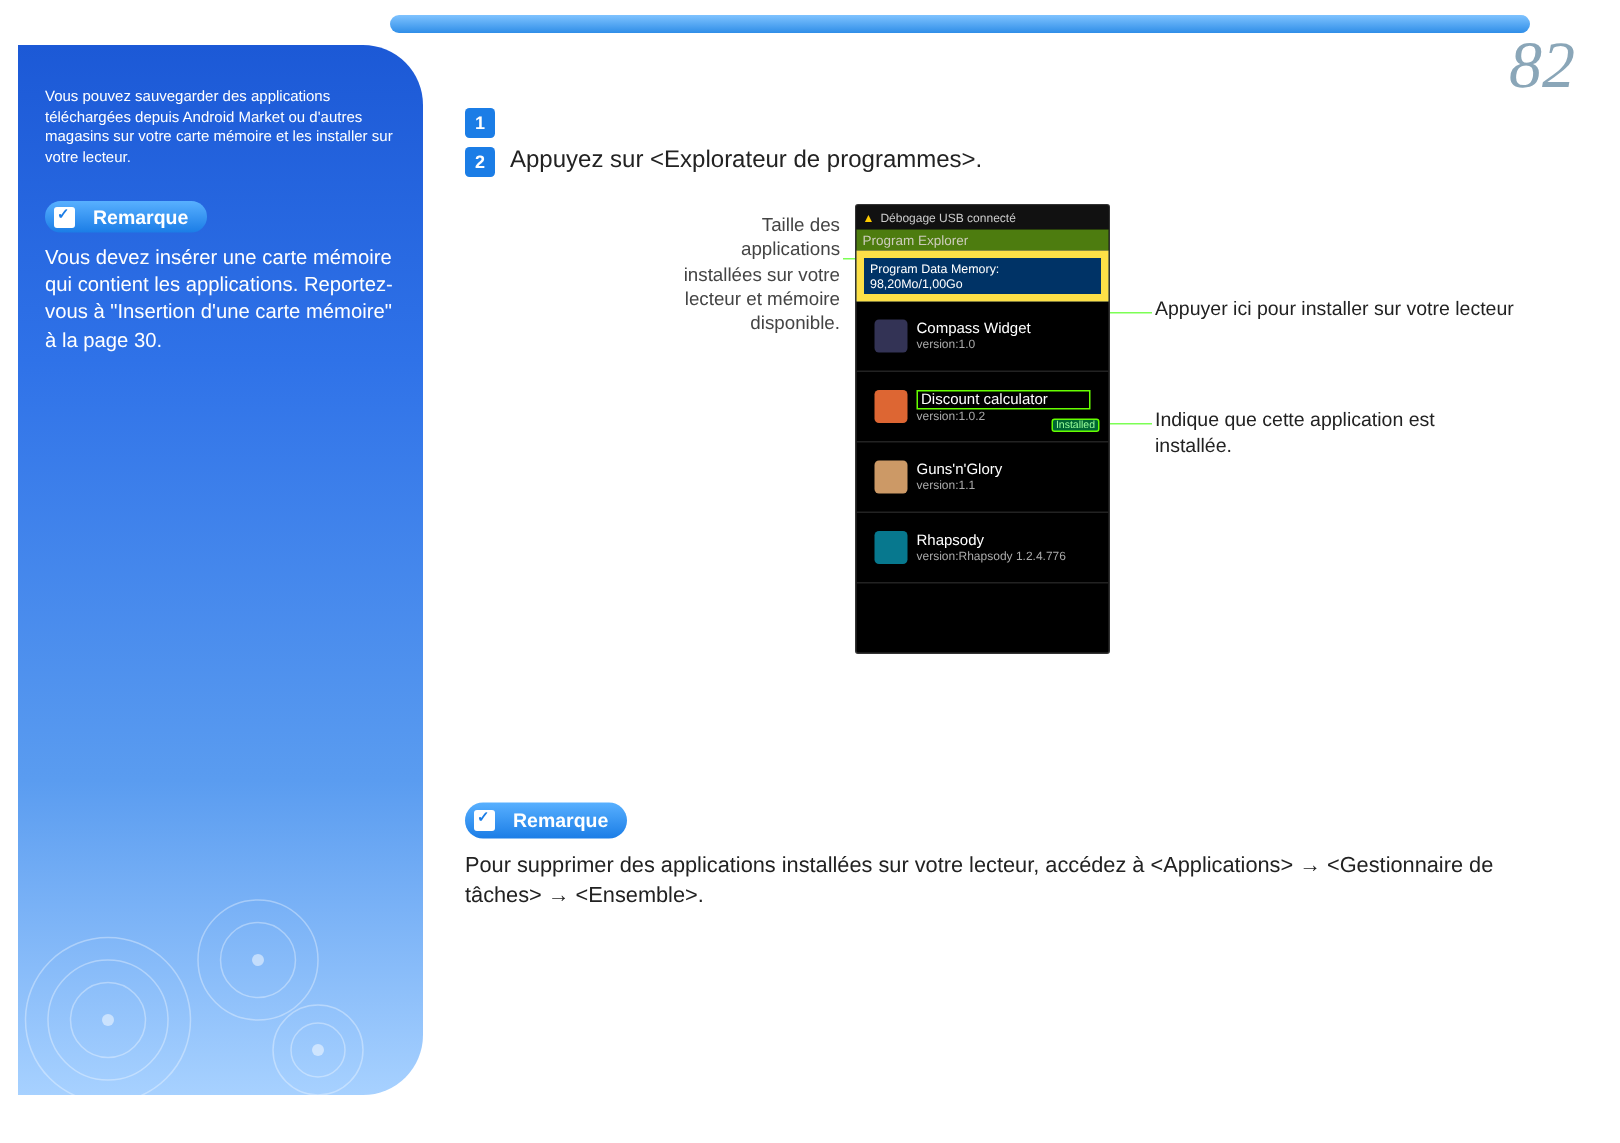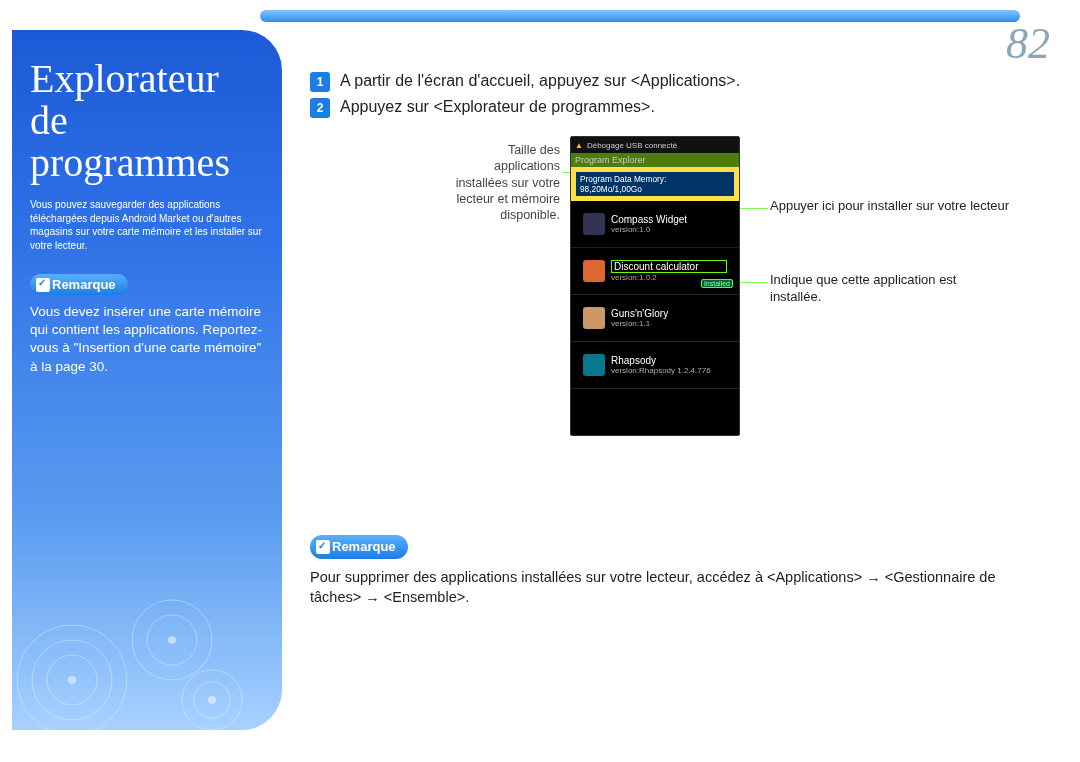--- a/index.html
+++ b/index.html
@@ -50,21 +50,21 @@
     margin-bottom: 14px;
   }
   .sidebar p.desc {
     font-size: 10px;
     line-height: 1.35;
     margin-bottom: 22px;
   }
   .remark-badge {
     display: inline-flex;
     align-items: center;
-    gap: 2px;
+    gap: 12px;
     background: linear-gradient(#58b0ff, #1b7de6);
     border-radius: 12px;
     padding: 3px 12px 3px 6px;
     font-size: 13px;
     font-weight: bold;
     color: #fff;
     margin-bottom: 8px;
   }
   .remark-badge .cube {
     width:14px;height:14px;background:#fff;border-radius:2px;position:relative;display:inline-block;
@@ -124,21 +124,20 @@
   }
   .remark-box .remark-badge { color:#fff; }
 </style>
 </head>
 <body>
 
 <div class="top-bar"></div>
 <div class="page-num">82</div>
 
 <aside class="sidebar">
-  <h1>Explorateur de programmes</h1>
   <p class="desc">Vous pouvez sauvegarder des applications téléchargées depuis Android Market ou d'autres magasins sur votre carte mémoire et les installer sur votre lecteur.</p>
   <span class="remark-badge">
     <span class="cube"></span>
     <span>Remarque</span>
   </span>
   <p class="note">Vous devez insérer une carte mémoire qui contient les applications. Reportez-vous à "Insertion d'une carte mémoire" à la page 30.</p>
   <div class="circles">
     <svg viewBox="0 0 270 220">
       <g fill="none" stroke="rgba(255,255,255,0.35)" stroke-width="1">
         <circle cx="60" cy="170" r="55"></circle>
@@ -154,21 +153,20 @@
           <circle cx="160" cy="130" r="4"></circle>
           <circle cx="200" cy="190" r="4"></circle>
       </g>
     </svg>
   </div>
 </aside>
 
 <main class="main">
   <div class="step-row">
     <span class="step-num">1</span>
-    <span>A partir de l'écran d'accueil, appuyez sur &lt;Applications&gt;.</span>
   </div>
   <div class="step-row">
     <span class="step-num">2</span>
     <span>Appuyez sur &lt;Explorateur de programmes&gt;.</span>
   </div>
 
   <div class="figure-area">
     <div class="caption-left">Taille des applications installées sur votre lecteur et mémoire disponible.</div>
     <div class="callout-line-h" style="left:252px;top:36px;width:10px;"></div>
 

